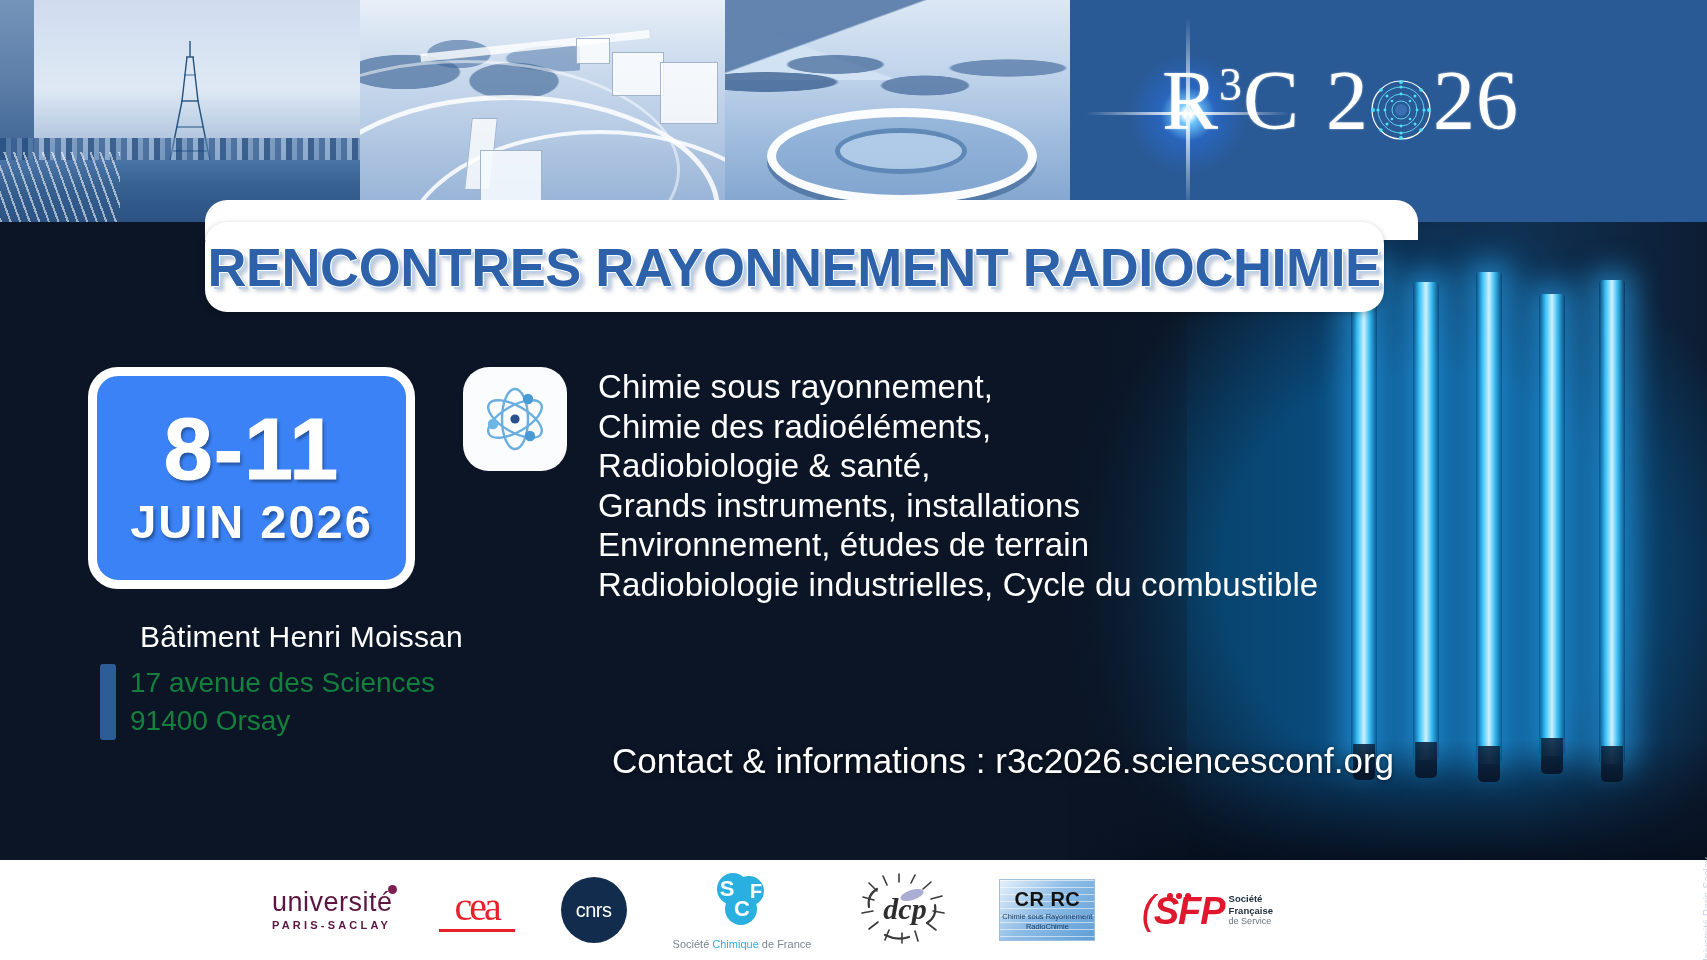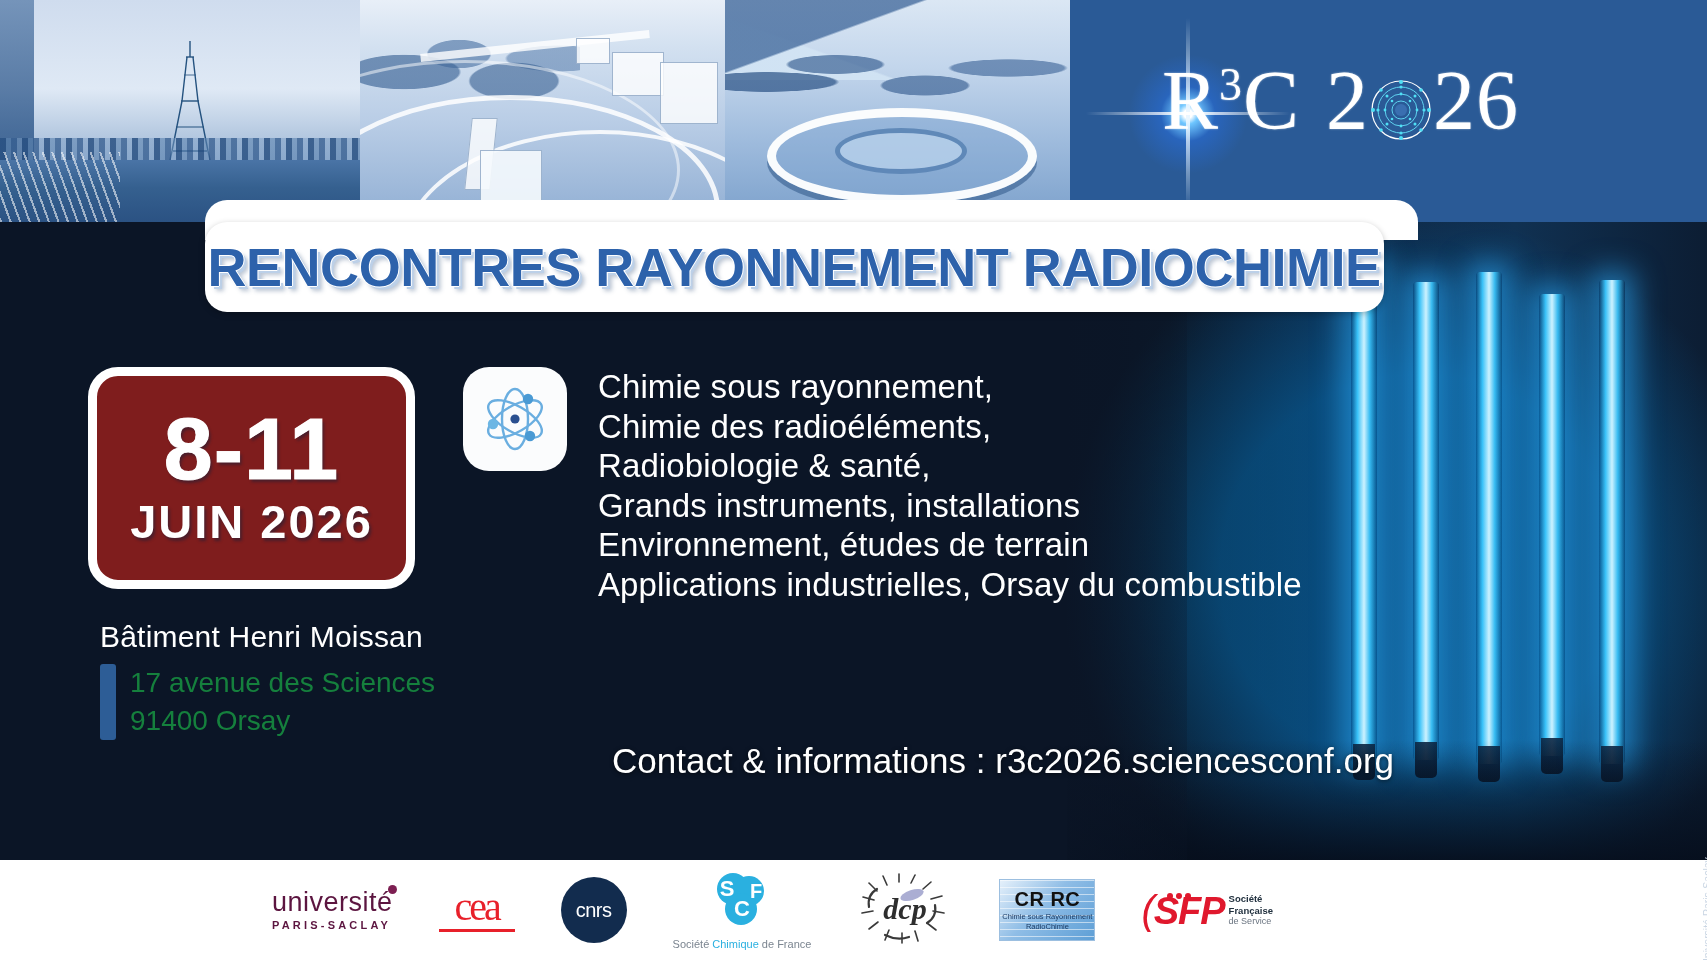--- a/index.html
+++ b/index.html
@@ -228,21 +228,21 @@
   }
   .glow-fade-left {
     position: absolute; right: 520px; top: 0; width: 170px; height: 638px;
     background: linear-gradient(90deg, #0b1526 0%, rgba(11,21,38,.25) 100%);
   }
 
   
   .date-card {
     position: absolute; left: 88px; top: 367px;
     width: 327px; height: 222px;
-    background: #7f1d1d;
+    background: #3b82f6;
     border: 9px solid #ffffff;
     border-radius: 30px;
     display: flex; flex-direction: column;
     align-items: center; justify-content: center;
     z-index: 3;
   }
   .date-range {
     font-family: "Liberation Sans Narrow", "Liberation Sans", sans-serif;
     font-weight: 700; font-size: 88px; line-height: .95;
     color: #ffffff; letter-spacing: 1px;
@@ -258,21 +258,21 @@
     text-shadow: 2px 3px 3px rgba(10,30,60,.45);
   }
 
   
   .venue {
     position: absolute; left: 100px; top: 620px; width: 400px; z-index: 3;
   }
   .venue-name {
     font-family: "Liberation Sans Narrow", "Liberation Sans", sans-serif;
     font-size: 30px; font-weight: 400; color: #ffffff;
-    letter-spacing: .2px; margin-bottom: 10px;
+    letter-spacing: .2px; margin-bottom: 10px; margin-left: 40px;
   }
   .venue-addr-wrap { display: flex; align-items: stretch; gap: 14px; }
   .venue-bar {
     width: 16px; background: #2d5d96; border-radius: 3px; flex: 0 0 16px;
   }
   .venue-lines {
     font-family: "Liberation Sans Narrow", "Liberation Sans", sans-serif;
     font-size: 28px; line-height: 1.35; color: #15803d;
   }
 
@@ -555,21 +555,21 @@
       <circle cx="55" cy="57" r="5.2" fill="#4a9ad4"></circle>
     </svg>
   </div>
 
   <div class="topics">
     <div class="topic-line">Chimie sous rayonnement,</div>
     <div class="topic-line">Chimie des radioéléments,</div>
     <div class="topic-line">Radiobiologie &amp; santé,</div>
     <div class="topic-line">Grands instruments, installations</div>
     <div class="topic-line">Environnement, études de terrain</div>
-    <div class="topic-line">Applications industrielles, Orsay du combustible</div>
+    <div class="topic-line">Radiobiologie industrielles, Cycle du combustible</div>
   </div>
 
   <div class="contact">Contact &amp; informations : r3c2026.sciencesconf.org</div>
 
   <div class="credit">©Service communication et évènementiel - Faculté de Pharmacie, Université Paris-Saclay</div>
 
   <div class="footer">
     <div class="logo-row">
 
       <div class="brand ups">

